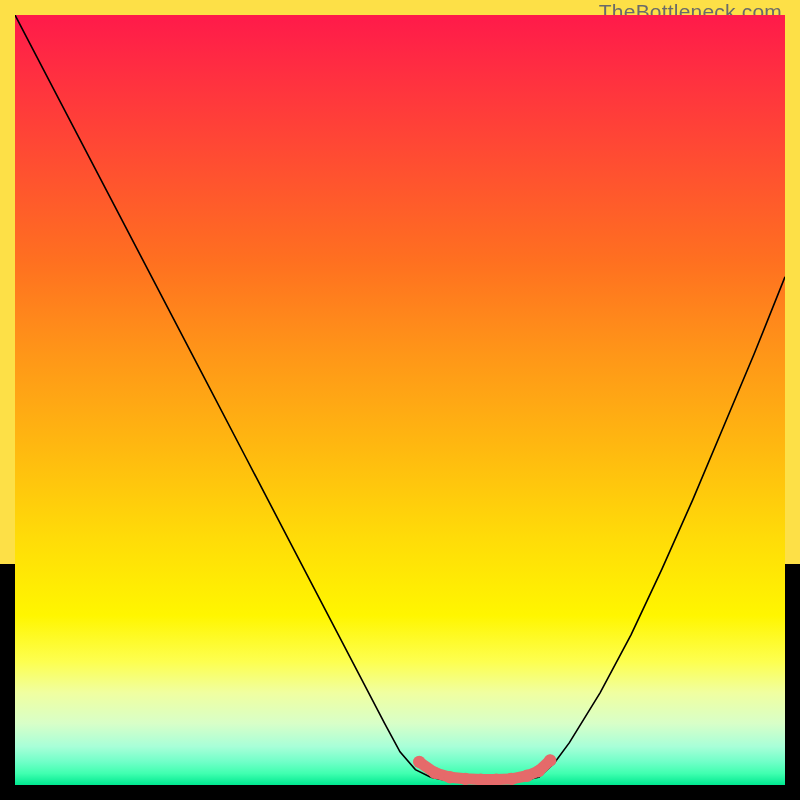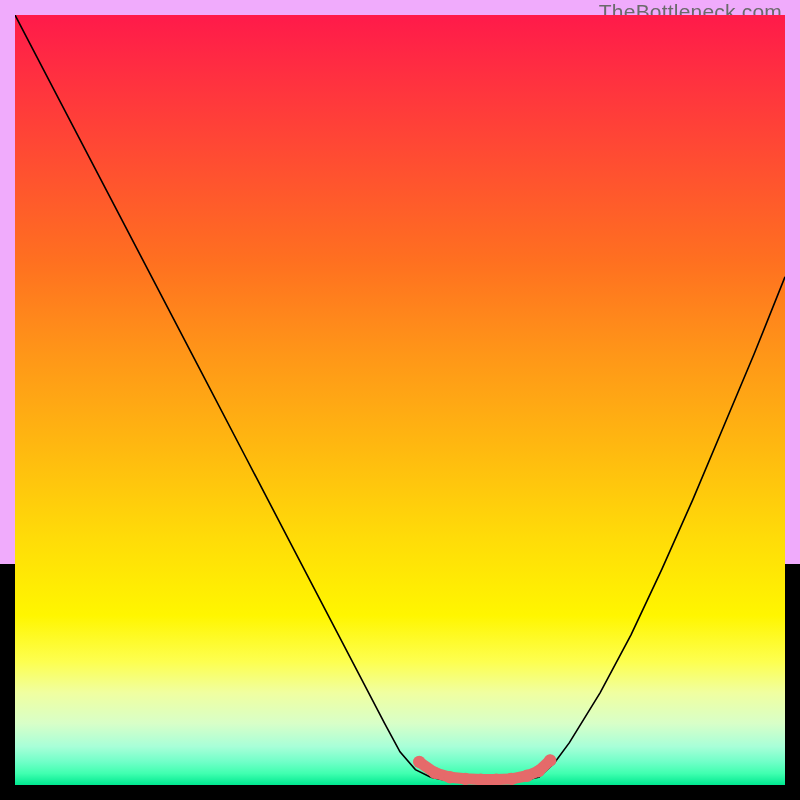--- a/index.html
+++ b/index.html
@@ -1,21 +1,21 @@
 <!DOCTYPE html>
 <html><head>
 <meta charset="utf-8">
 <style>
   * { margin: 0; padding: 0; box-sizing: border-box; }
   html, body { width: 800px; height: 800px; overflow: hidden; background: #000; }
   .container {
     position: relative;
     width: 800px;
     height: 564px;
-    background: #f0abfc;
+    background: #fde047;
   }
   .plot-area {
     position: absolute;
     left: 15px;
     top: 15px;
     width: 770px;
     height: 770px;
     background: linear-gradient(to bottom,
       #ff1a4a 0%,
       #ff3040 8%,

